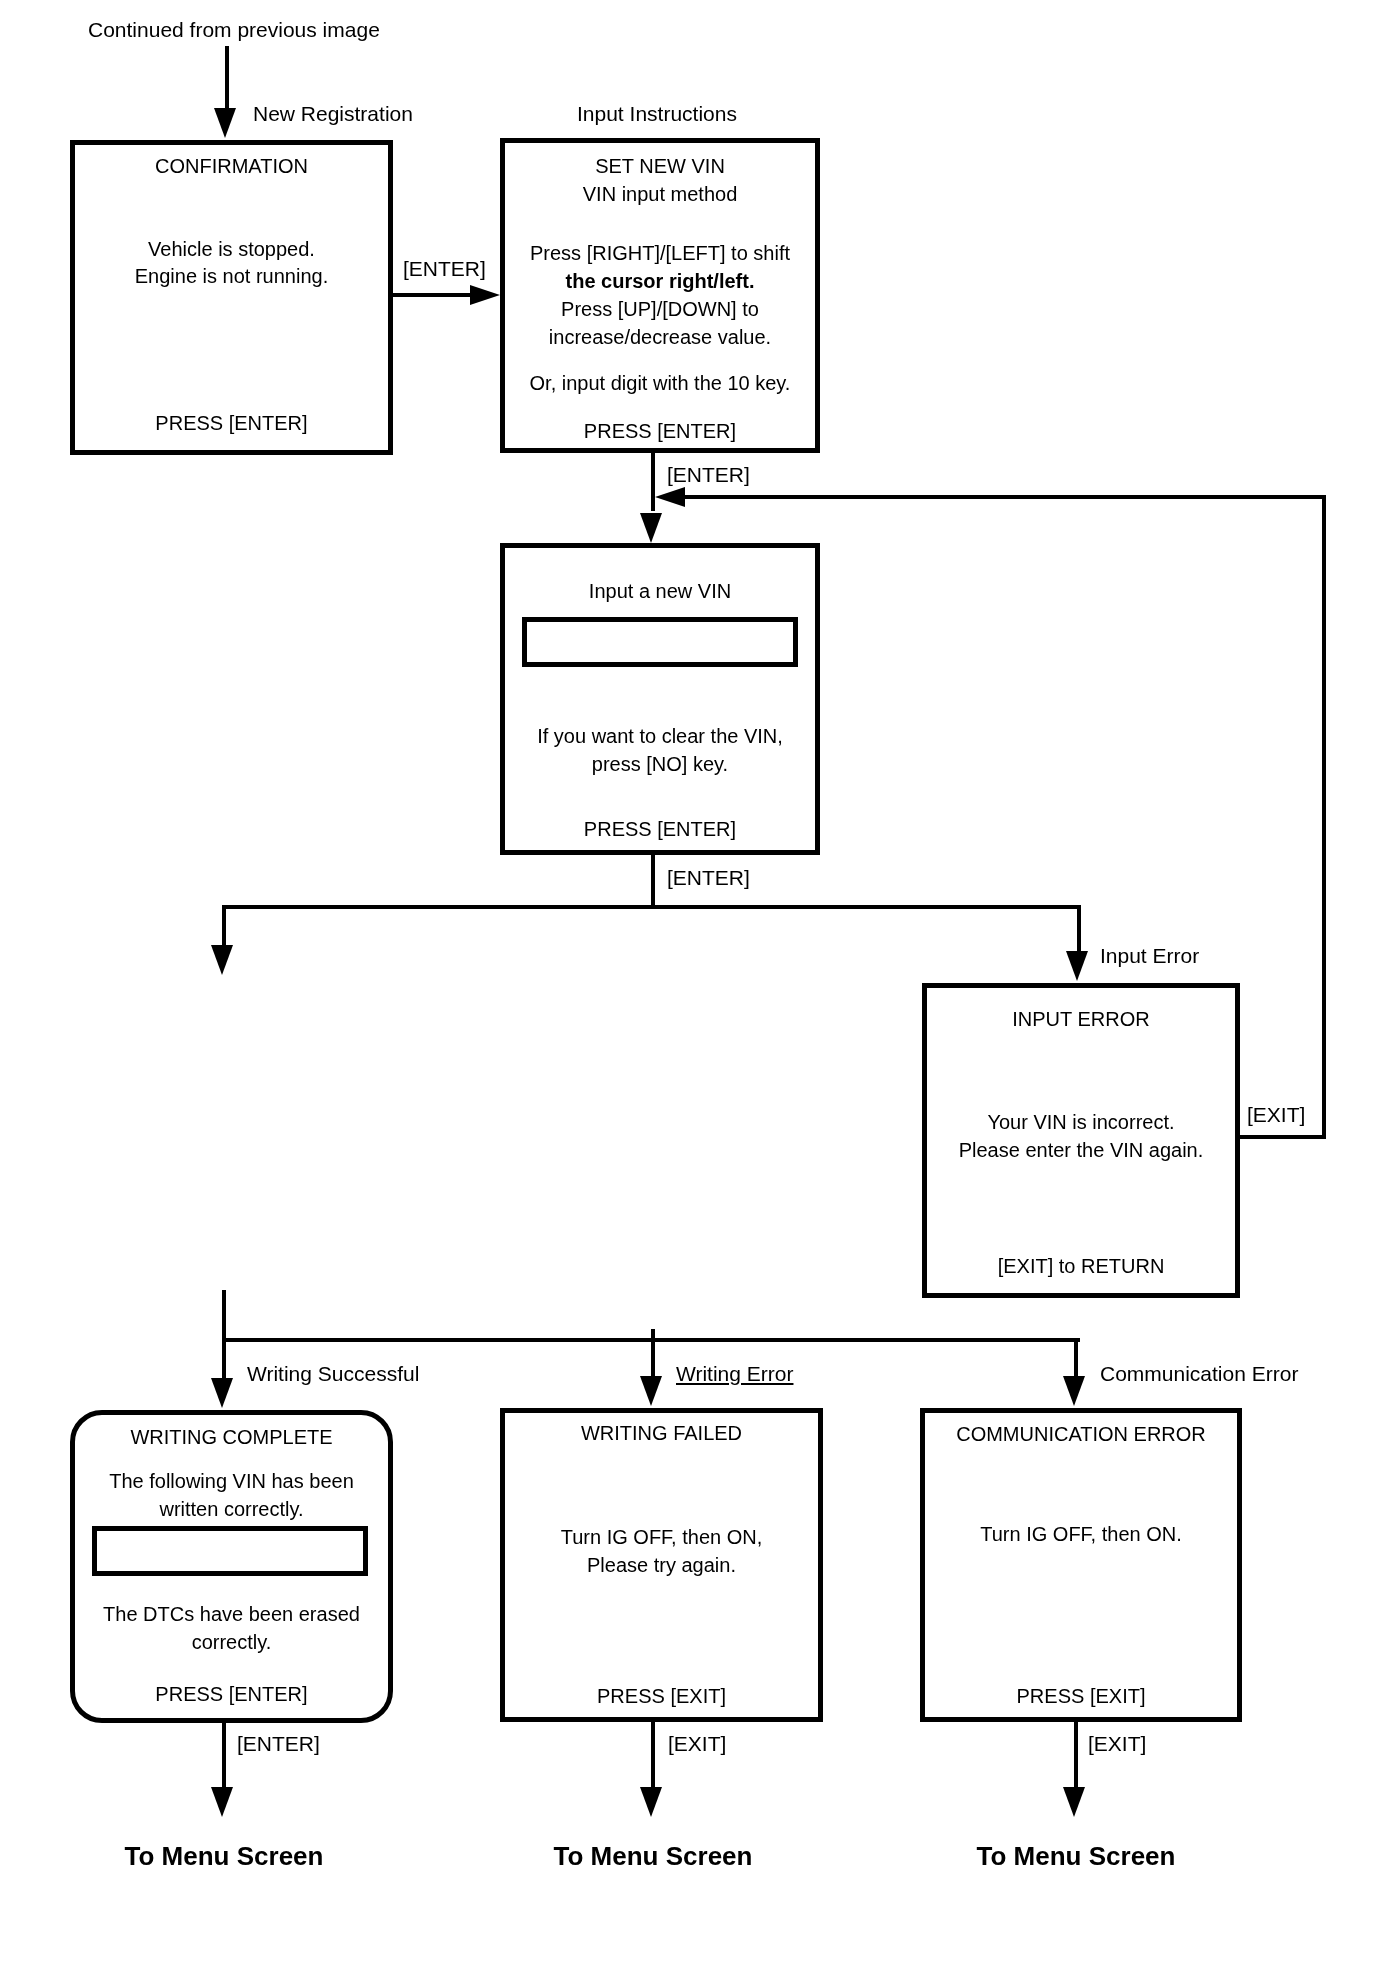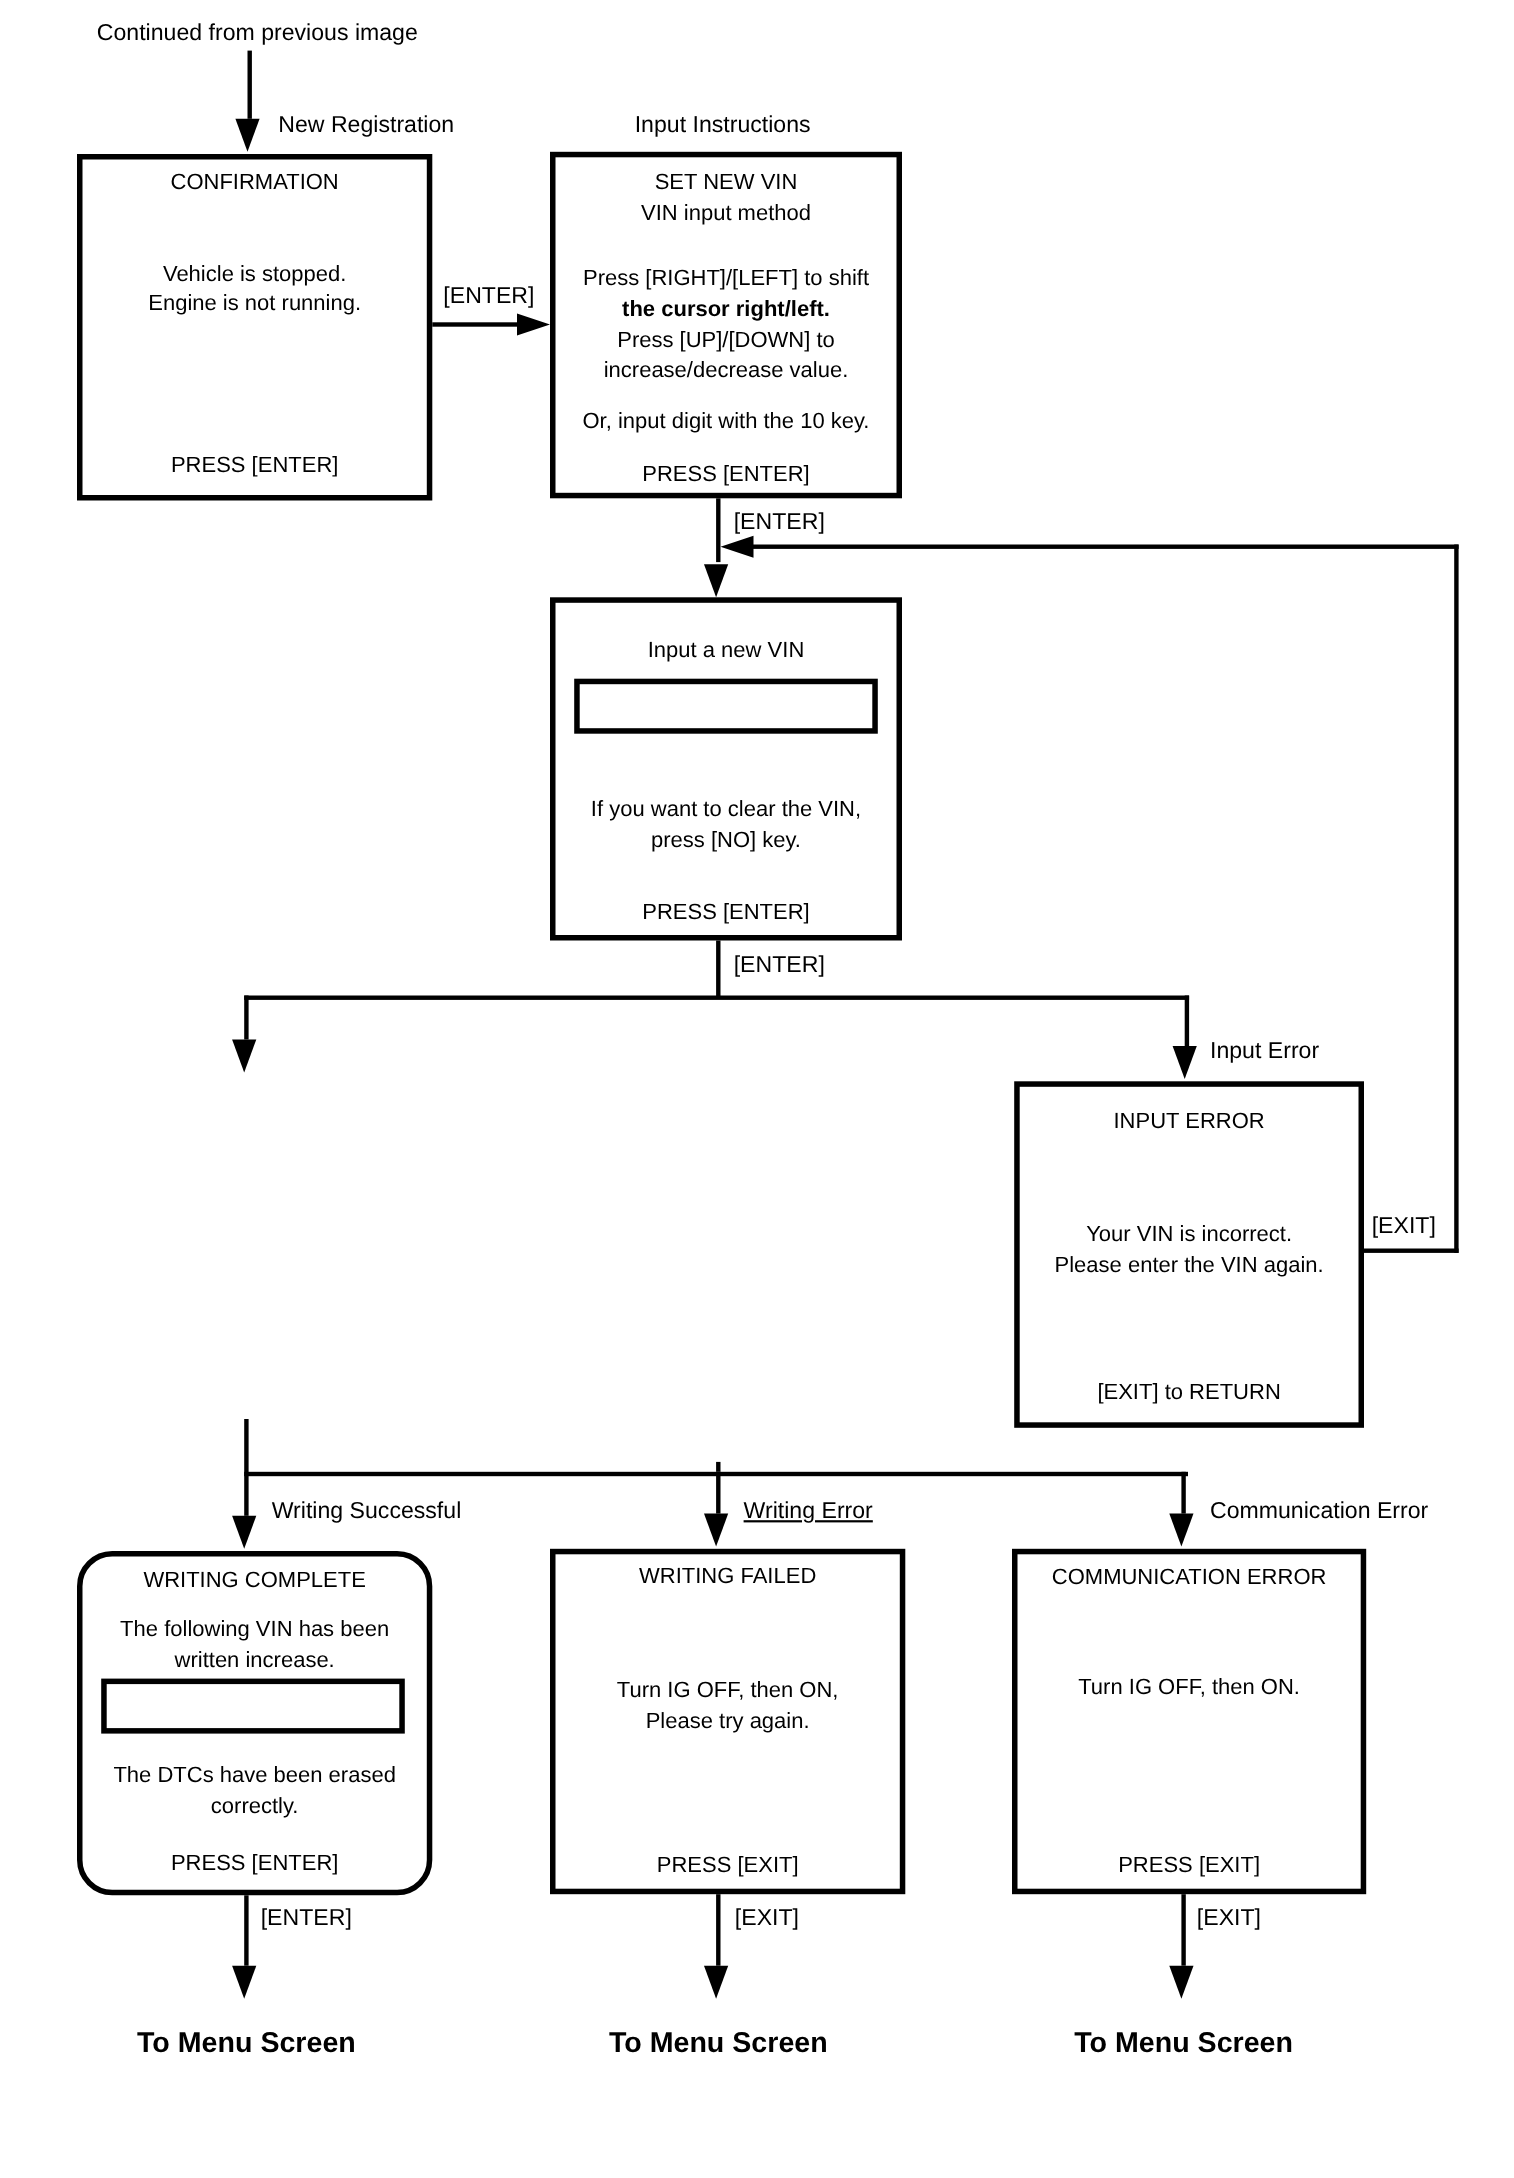--- a/index.html
+++ b/index.html
@@ -93,21 +93,21 @@
   <div class="arr-d" style="left:640px;top:1376px;"></div>
   <div class="vline" style="left:1074px;top:1338px;width:4px;height:38px;"></div>
   <div class="arr-d" style="left:1063px;top:1376px;"></div>
   <div class="lbl" style="left:247px;top:1362px;">Writing Successful</div>
   <div class="lbl" style="left:676px;top:1362px;text-decoration:underline;">Writing Error</div>
   <div class="lbl" style="left:1100px;top:1362px;">Communication Error</div>
 
   <div class="screen" style="left:70px;top:1410px;width:323px;height:313px;border-radius:32px;">
     <div class="t" style="top:11px;">WRITING COMPLETE</div>
     <div class="t" style="top:55px;">The following VIN has been</div>
-    <div class="t" style="top:83px;">written increase.</div>
+    <div class="t" style="top:83px;">written correctly.</div>
     <div class="field" style="left:17px;top:111px;width:276px;height:50px;"></div>
     <div class="t" style="top:188px;">The DTCs have been erased</div>
     <div class="t" style="top:216px;">correctly.</div>
     <div class="t" style="top:268px;">PRESS [ENTER]</div>
   </div>
 
   <div class="screen" style="left:500px;top:1408px;width:323px;height:314px;">
     <div class="t" style="top:9px;">WRITING FAILED</div>
     <div class="t" style="top:113px;">Turn IG OFF, then ON,</div>
     <div class="t" style="top:141px;">Please try again.</div>

